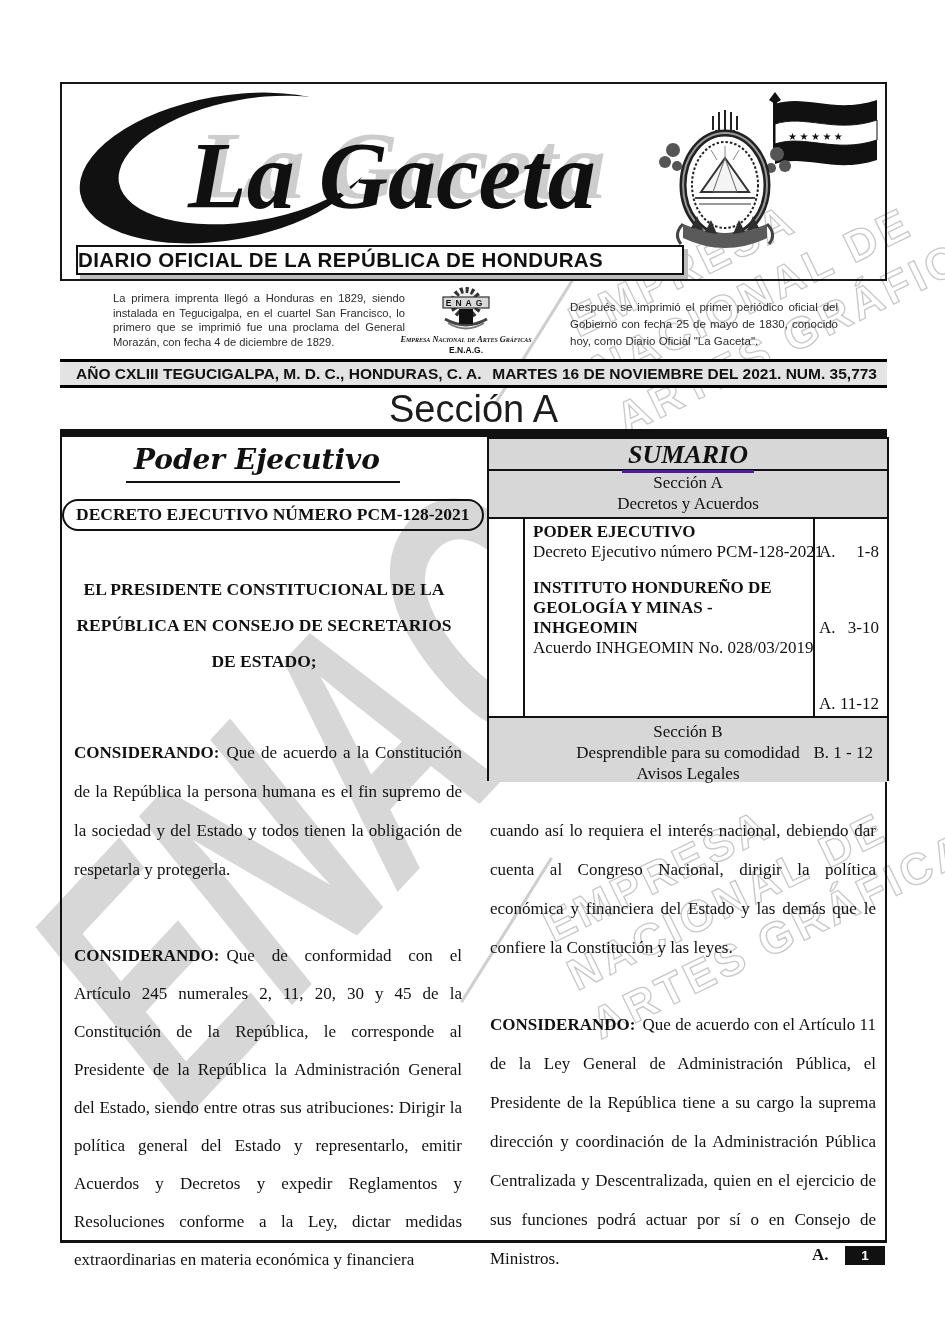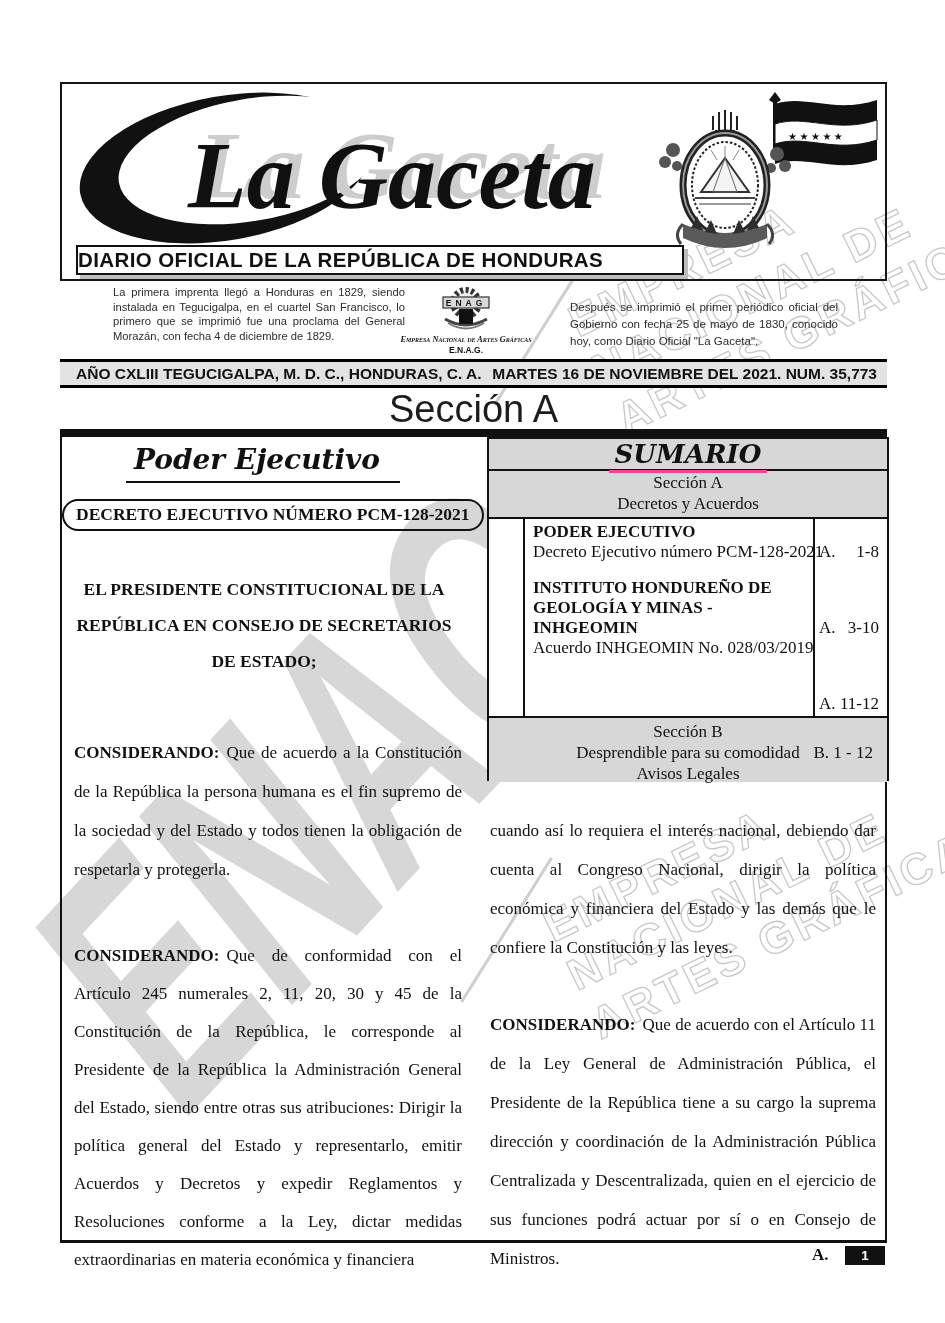--- a/index.html
+++ b/index.html
@@ -23,21 +23,21 @@
   .header-box{left:60px;top:82px;width:827px;height:199px;border:2px solid #161616;box-sizing:border-box;}
   .diario-banner{position:absolute;left:14px;top:161px;width:608px;height:30px;border:2.5px solid #111;
       box-sizing:border-box;background:#fff;box-shadow:4px 4px 0 #bdbdbd;display:flex;align-items:center;
       justify-content:flex-start;font-family:"Liberation Sans",sans-serif;font-weight:bold;font-size:20.5px;
       letter-spacing:0.4px;white-space:nowrap;}
   .logo-svg{position:absolute;left:14px;top:4px;}
   .arms-svg{position:absolute;right:2px;top:4px;}
 
   
   .note{font-family:"Liberation Sans",sans-serif;color:#2c2c2c;text-align:justify;}
-  .note-left{left:113px;top:285px;width:292px;font-size:11.2px;line-height:14.6px;}
+  .note-left{left:113px;top:291px;width:292px;font-size:11.2px;line-height:14.6px;}
   .note-right{left:570px;top:299px;width:268px;font-size:11.5px;line-height:17px;}
   .enag-block{left:398px;top:285px;width:136px;text-align:center;}
   .enag-name{font-family:"Liberation Serif",serif;font-variant:small-caps;font-weight:bold;font-style:italic;
              font-size:8.3px;margin-top:-2px;white-space:nowrap;}
   .enag-abbr{font-family:"Liberation Sans",sans-serif;font-weight:bold;font-size:8.5px;margin-top:1px;}
 
   
   .date-bar{left:60px;top:359px;width:827px;height:29px;box-sizing:border-box;background:#e3e3e3;
       border-top:3.5px solid #000;border-bottom:3px solid #000;display:flex;justify-content:space-between;
       align-items:center;padding:0 10px 0 16px;font-family:"Liberation Sans",sans-serif;font-weight:bold;
@@ -65,21 +65,21 @@
   .lpar1{left:12px;top:296px;width:388px;line-height:39px;}
   .lpar2{left:12px;top:500px;width:388px;line-height:38px;}
   .rpar1{left:428px;top:374px;width:386px;line-height:39px;}
   .rpar2{left:428px;top:568px;width:386px;line-height:39px;}
 
   
   .sumario{left:425px;top:0;width:402px;height:344px;box-sizing:border-box;border:2.5px solid #111;background:#fff;}
   .sum-title{height:32px;box-sizing:border-box;background:#d7d7d7;border-bottom:2.5px solid #111;
       text-align:center;font-family:"DejaVu Serif",serif;font-weight:bold;font-style:italic;font-size:26px;
       line-height:30px;}
-  .sum-title span{border-bottom:3px solid #ec4899;padding:0 6px 1px;}
+  .sum-title span{border-bottom:3px solid #4c1d95;padding:0 6px 1px;font-family:Liberation Serif, serif;}
   .sum-sub{box-sizing:border-box;background:#d7d7d7;border-bottom:2.5px solid #111;text-align:center;
       font-size:17px;line-height:21px;padding:1px 0 3px;}
   .sum-body{position:relative;height:197px;background:#fff;}
   .sum-gutter{position:absolute;left:0;top:0;bottom:0;width:34px;border-right:2px solid #111;}
   .sum-refline{position:absolute;left:324px;top:0;bottom:0;border-left:2px solid #111;}
   .sum-entries{position:absolute;left:44px;top:0;width:276px;}
   .sum-org{font-weight:bold;font-size:17px;line-height:20px;}
   .sum-item{font-size:17px;line-height:20px;white-space:nowrap;}
   .e1{margin-top:3px;} .e2{margin-top:16px;} .e3{margin-top:16px;}
   .sum-ref{position:absolute;left:330px;right:8px;display:flex;justify-content:space-between;

